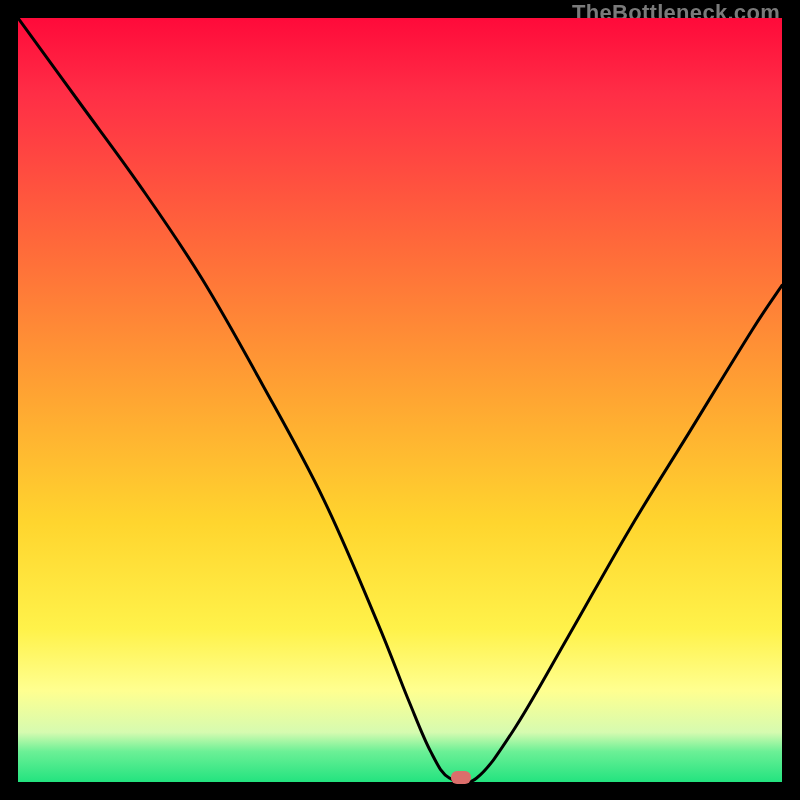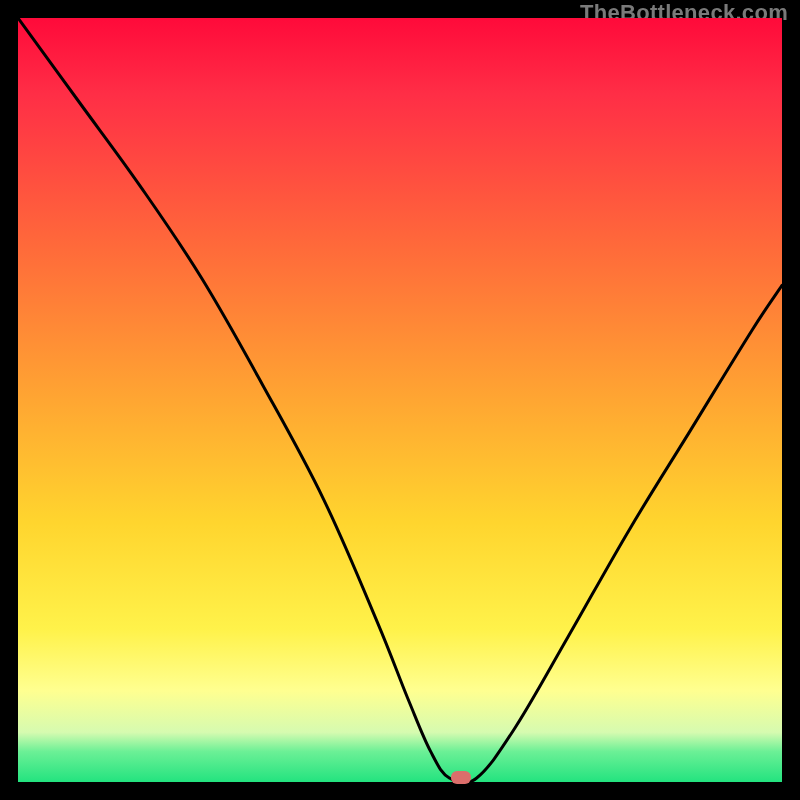--- a/index.html
+++ b/index.html
@@ -34,21 +34,21 @@
       #fff24a 80%,
       #ffff90 88%,
       #d6fbb0 93.5%,
       #6cf096 96%,
       #23e37f 100%
     );
   }
   .watermark {
     position: absolute;
     top: 0px;
-    right: 12px;
+    right: 20px;
     color: #7a7a7a;
     font-size: 22px;
     font-weight: 600;
     letter-spacing: 0.3px;
     user-select: none;
   }
   svg.curve {
     position: absolute;
     left: 0;
     top: 0;

